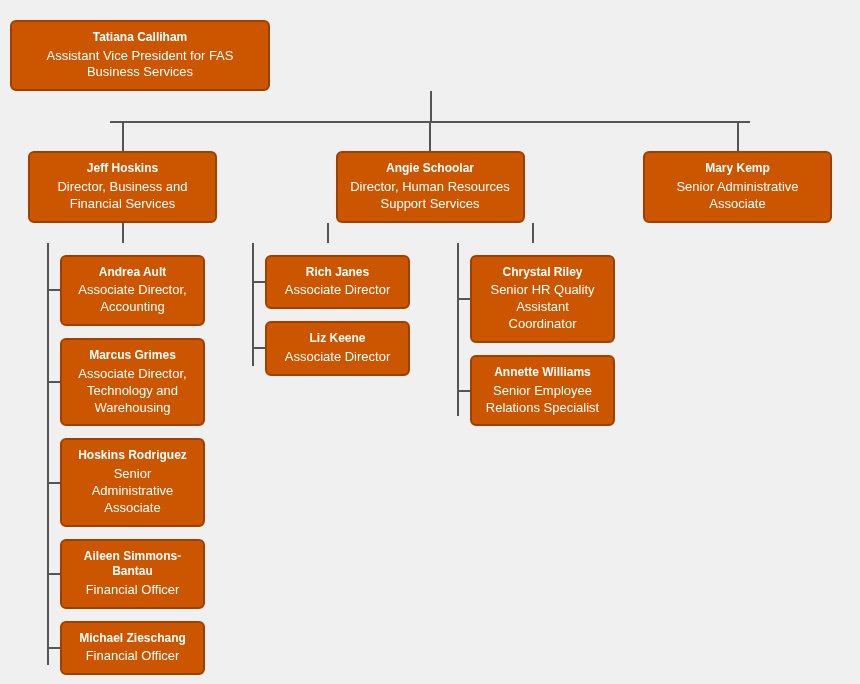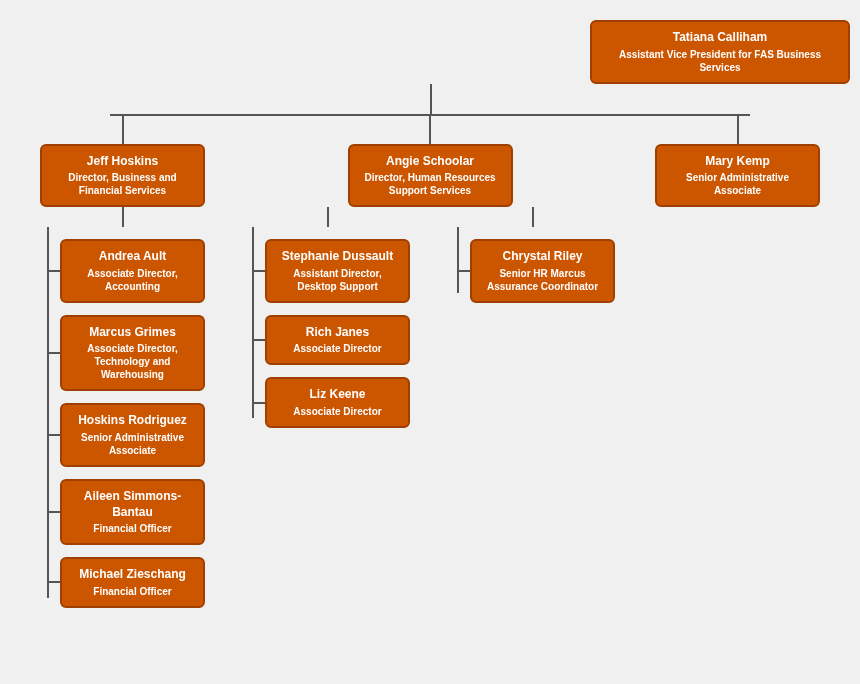--- a/index.html
+++ b/index.html
@@ -25,30 +25,30 @@
       text-align: center;
       padding: 8px 10px;
       cursor: default;
     }
     .node .name {
       font-weight: bold;
       font-size: 12px;
       line-height: 1.3;
     }
     .node .title {
-      font-size: 10px;
-      font-weight: bold;
+      font-size: 13px;
+      font-weight: normal;
       line-height: 1.3;
       margin-top: 2px;
     }
 
     
     .level0-wrap {
       display: flex;
-      justify-content: flex-end;
+      justify-content: flex-start;
       margin-bottom: 0;
     }
     .level0-node {
       width: 260px;
     }
 
     
     .root-connector {
       display: flex;
       justify-content: center;
@@ -87,21 +87,21 @@
       flex-direction: column;
       align-items: center;
       width: 185px;
     }
     .level1-col .vert-line-top {
       width: 2px;
       height: 30px;
       background: #555;
     }
     .level1-node {
-      width: 165px;
+      width: 189px;
     }
 
     
     .level2-area {
       display: flex;
       justify-content: space-between;
       padding: 0 20px;
       margin-top: 0;
     }
     .level2-col {
@@ -235,46 +235,46 @@
           </div>
         </div>
       </div>
     </div>
 
     <div class="level2-col">
       <div class="down-line" style="height:20px;"></div>
       <div class="sidebar-children">
         <div class="sidebar-child">
           <div class="node">
-            <div class="name">Stephanie Dussault</div>
-            <div class="title">Assistant Director, Desktop Support</div>
-          </div>
-        </div>
-        <div class="sidebar-child">
-          <div class="node">
             <div class="name">Rich Janes</div>
             <div class="title">Associate Director</div>
           </div>
         </div>
         <div class="sidebar-child">
           <div class="node">
             <div class="name">Liz Keene</div>
             <div class="title">Associate Director</div>
           </div>
         </div>
       </div>
     </div>
 
     <div class="level2-col">
       <div class="down-line" style="height:20px;"></div>
       <div class="sidebar-children">
         <div class="sidebar-child">
           <div class="node">
             <div class="name">Chrystal Riley</div>
-            <div class="title">Senior HR Marcus Assurance Coordinator</div>
+            <div class="title">Senior HR Quality Assistant Coordinator</div>
+          </div>
+        </div>
+        <div class="sidebar-child">
+          <div class="node">
+            <div class="name">Annette Williams</div>
+            <div class="title">Senior Employee Relations Specialist</div>
           </div>
         </div>
       </div>
     </div>
 
     <div class="no-children-col">
     </div>
 
   </div>
 </div>

